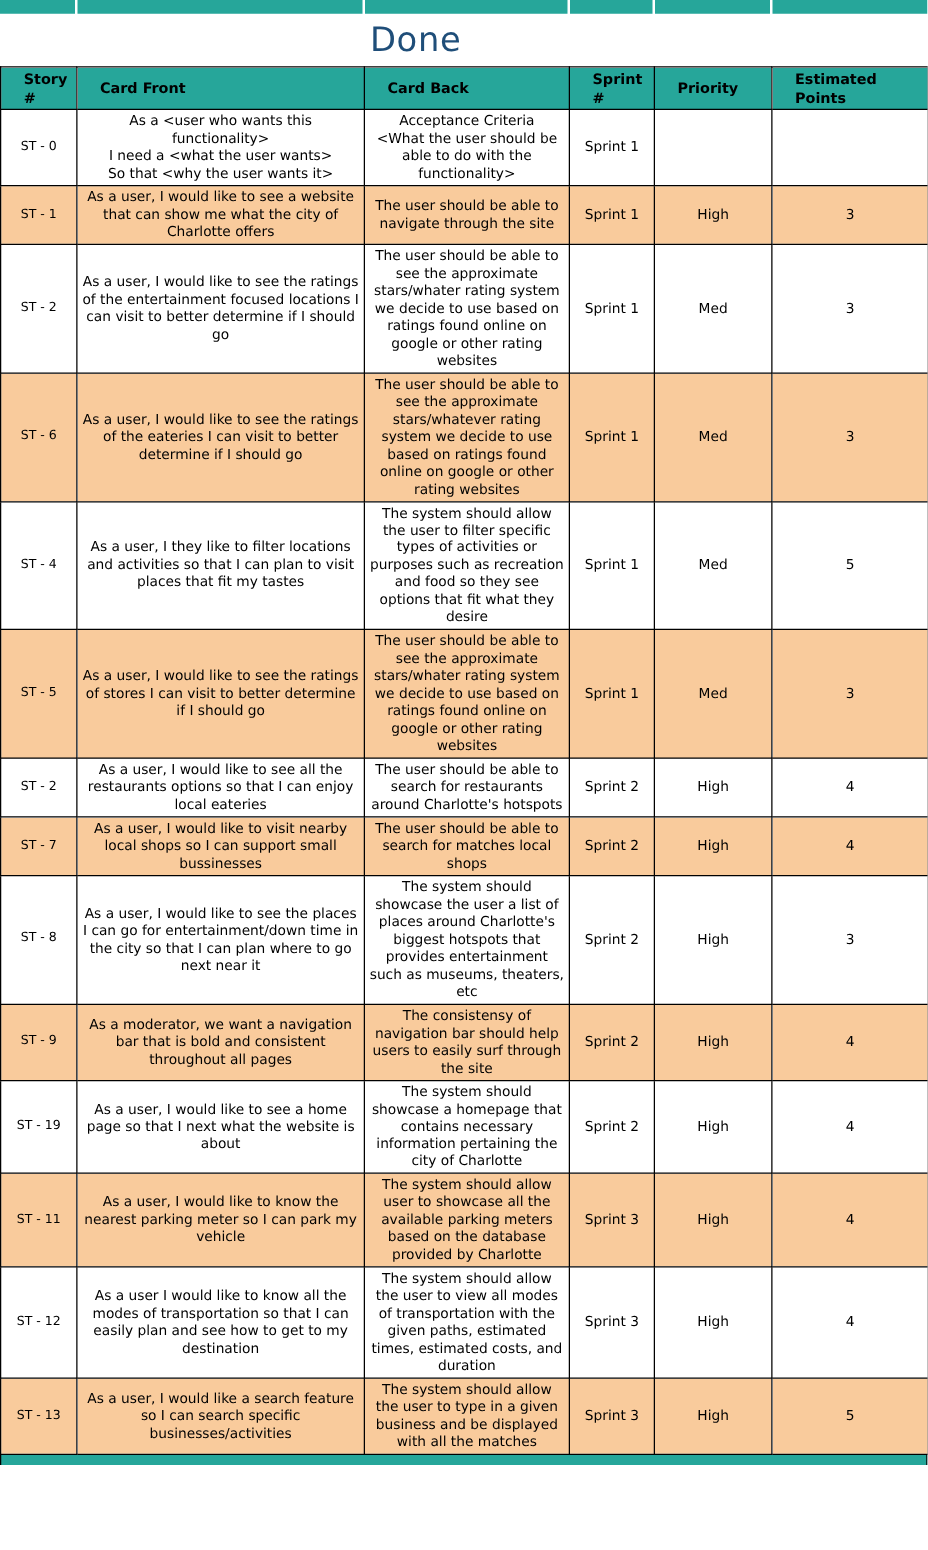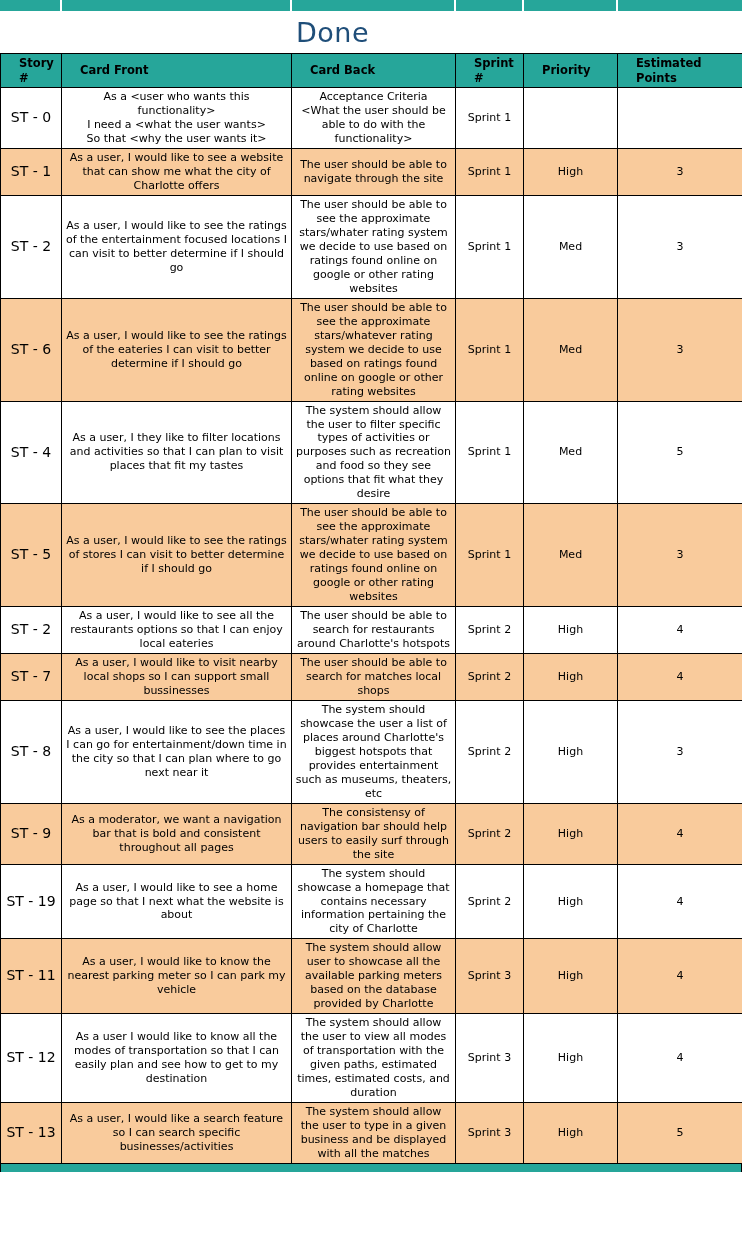--- a/index.html
+++ b/index.html
@@ -69,21 +69,21 @@
     height:18px;
     padding:2px 18px;
   }
   tbody td{
     text-align:center;
     vertical-align:middle;
     background:#fff;
   }
   tbody tr.shaded td{background:var(--peach);}
   td.c-front,td.c-back{white-space:pre-line;}
-  td.c-story{font-size:14px;}
+  td.c-story{font-size:10px;}
 
   .bottom-strip{
     height:8px;
     background:var(--teal);
     border-left:1px solid var(--border);
     border-right:1px solid var(--border);
   }
 </style>
 </head>
 <body>

